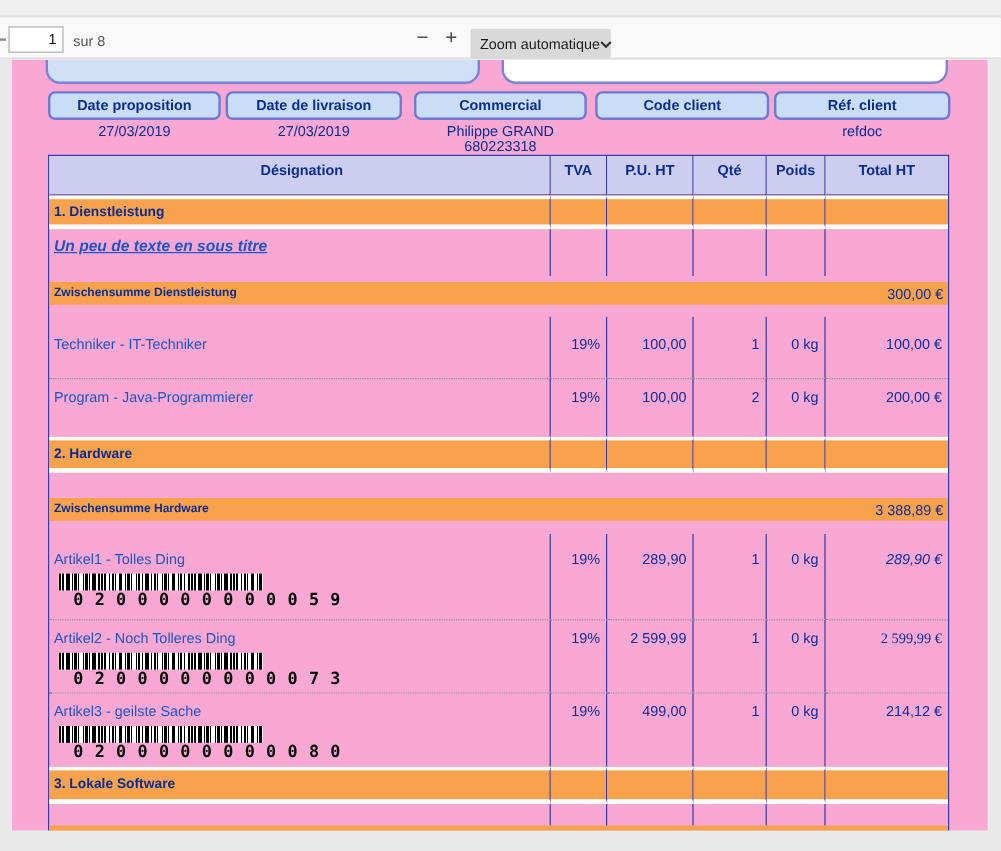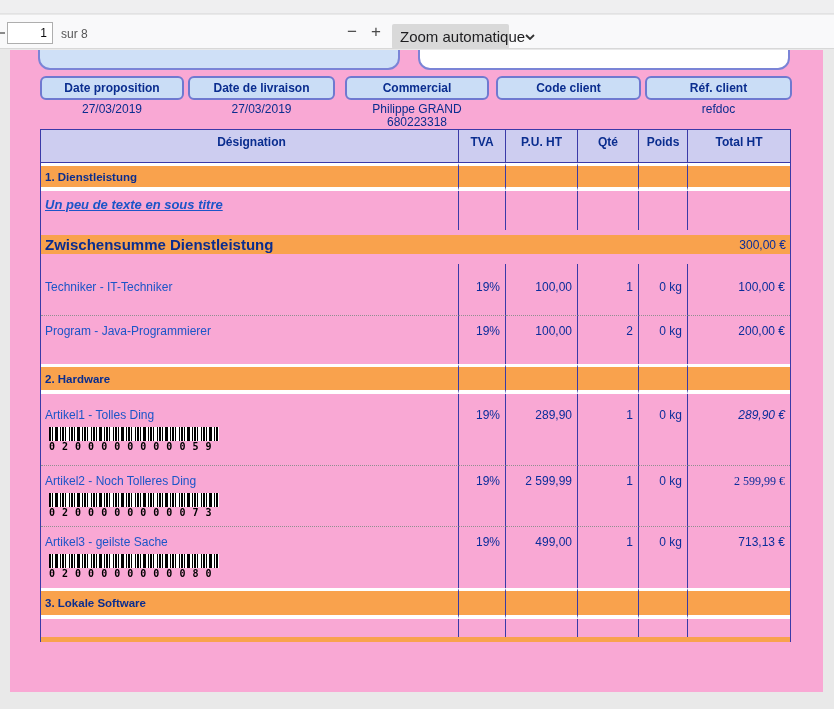--- a/index.html
+++ b/index.html
@@ -19,21 +19,21 @@
   .page-count { position:absolute; left:61px; top:12px; font-size:12px; color:#565656; }
   .zoom-out-btn, .zoom-in-btn { position:absolute; top:4px; width:24px; height:26px;
                 background:transparent; border:none; color:#4a4a4a; font-size:17px;
                 line-height:26px; text-align:center; cursor:pointer;
                 font-family:"Liberation Sans", sans-serif; }
   .zoom-out-btn { left:340px; }
   .zoom-in-btn  { left:364px; }
   .zoom-select { position:absolute; left:392px; top:9px; width:117px; height:25px;
                  background:#d9d9d9; border-radius:2px; display:flex; align-items:center;
                  padding:0 8px; cursor:pointer; }
-  .zoom-select .zs-label { font-size:15px; color:#1d1d1f; flex:1; white-space:nowrap; }
+  .zoom-select .zs-label { font-size:12px; color:#1d1d1f; flex:1; white-space:nowrap; }
   .zoom-select svg { flex:none; }
 
   
   .viewer { position:absolute; left:0; top:50px; width:834px; height:659px; background:#e9e9e9; }
   .page { position:absolute; left:10px; top:0; width:813px; height:642px;
           background:#f9a8d4; overflow:hidden; }
 
   
   .addr-box { position:absolute; top:-26px; height:46px; border:2px solid #7b84d6;
               border-radius:12px; }
@@ -76,33 +76,33 @@
 
   td.name-cell  { color:#1b55c8; padding-left:4px; }
   td.value-cell { color:#0a2d9b; text-align:right; padding-right:5px; }
 
   td.subtitle-cell { color:#1b55c8; font-weight:bold; font-style:italic;
                      text-decoration:underline; font-size:13px; padding:6px 0 0 4px; }
 
   td.subtotal-cell { padding:0; }
   .stripe { height:19px; background:#f9a24d; display:flex; justify-content:space-between;
             align-items:center; }
-  .stripe .st-label { color:#0a2d8f; font-weight:bold; font-size:15px; padding-left:4px; }
+  .stripe .st-label { color:#0a2d8f; font-weight:bold; font-size:10px; padding-left:4px; }
   .stripe .st-total { color:#0a2d9b; font-size:12px; padding-right:4px; }
 
   td.fullstripe-cell { background:#f9a24d; padding:0; }
 
   .barcode-bars { width:170px; height:14px; margin:5px 0 0 4px;
     background:repeating-linear-gradient(90deg,
       #000 0 2px, #fff 2px 3px, #000 3px 4px, #fff 4px 6px,
       #000 6px 9px, #fff 9px 11px, #000 11px 12px, #fff 12px 13px,
       #000 13px 15px, #fff 15px 16px, #000 16px 17px, #fff 17px 20px,
       #000 20px 21px, #fff 21px 22px); }
-  .barcode-digits { font-family:"DejaVu Sans Mono", monospace; font-size:10px;
-                    font-weight:bold; color:#000; margin-left:4px; letter-spacing:0.5px; }
+  .barcode-digits { font-family:"DejaVu Sans Mono", monospace; font-size:14px;
+                    font-weight:bold; color:#000; margin-left:16px; letter-spacing:0.5px; }
 </style>
 </head>
 <body>
 
 <div class="chrome-strip"></div>
 
 <div class="toolbar">
   <div class="cut-dash"></div>
   <input class="page-input" value="1" style="">
   <span class="page-count">sur 8</span>
@@ -204,20 +204,28 @@
             </tr>
             <tr>
               <td class="section-cell lbl" style="height: 30px;">2. Hardware</td>
               <td class="section-cell" style="height: 30px;"></td>
               <td class="section-cell" style="height: 30px;"></td>
               <td class="section-cell" style="height: 30px;"></td>
               <td class="section-cell" style="height: 30px;"></td>
               <td class="section-cell" style="height: 30px;"></td>
             </tr>
             <tr>
+              <td class="subtotal-cell" colspan="6" style="height: 51px;">
+                <div class="stripe" style="margin-top: 21px;">
+                  <span class="st-label">Zwischensumme Hardware</span>
+                  <span class="st-total">3 388,89 €</span>
+                </div>
+              </td>
+            </tr>
+            <tr>
               <td class="name-cell" style="height: 71px; padding-top: 14px;">
                 <div>Artikel1 - Tolles Ding</div>
                 <div class="barcode-bars"></div>
                 <div class="barcode-digits">0 2 0 0 0 0 0 0 0 0 0 5 9</div>
               </td>
               <td class="value-cell" style="height: 71px; padding-top: 14px;">19%</td>
               <td class="value-cell" style="height: 71px; padding-top: 14px;">289,90</td>
               <td class="value-cell" style="height: 71px; padding-top: 14px;">1</td>
               <td class="value-cell" style="height: 71px; padding-top: 14px;">0 kg</td>
               <td class="value-cell" style="height: 71px; padding-top: 14px; font-style: italic;">289,90 €</td>
@@ -237,21 +245,21 @@
             <tr class="dotted">
               <td class="name-cell" style="height: 62px; padding-top: 8px;">
                 <div>Artikel3 - geilste Sache</div>
                 <div class="barcode-bars"></div>
                 <div class="barcode-digits">0 2 0 0 0 0 0 0 0 0 0 8 0</div>
               </td>
               <td class="value-cell" style="height: 62px; padding-top: 8px;">19%</td>
               <td class="value-cell" style="height: 62px; padding-top: 8px;">499,00</td>
               <td class="value-cell" style="height: 62px; padding-top: 8px;">1</td>
               <td class="value-cell" style="height: 62px; padding-top: 8px;">0 kg</td>
-              <td class="value-cell" style="height: 62px; padding-top: 8px;">713,13 €</td>
+              <td class="value-cell" style="height: 62px; padding-top: 8px;">214,12 €</td>
             </tr>
             <tr>
               <td class="section-cell lbl" style="height: 31px;">3. Lokale Software</td>
               <td class="section-cell" style="height: 31px;"></td>
               <td class="section-cell" style="height: 31px;"></td>
               <td class="section-cell" style="height: 31px;"></td>
               <td class="section-cell" style="height: 31px;"></td>
               <td class="section-cell" style="height: 31px;"></td>
             </tr>
             <tr>

